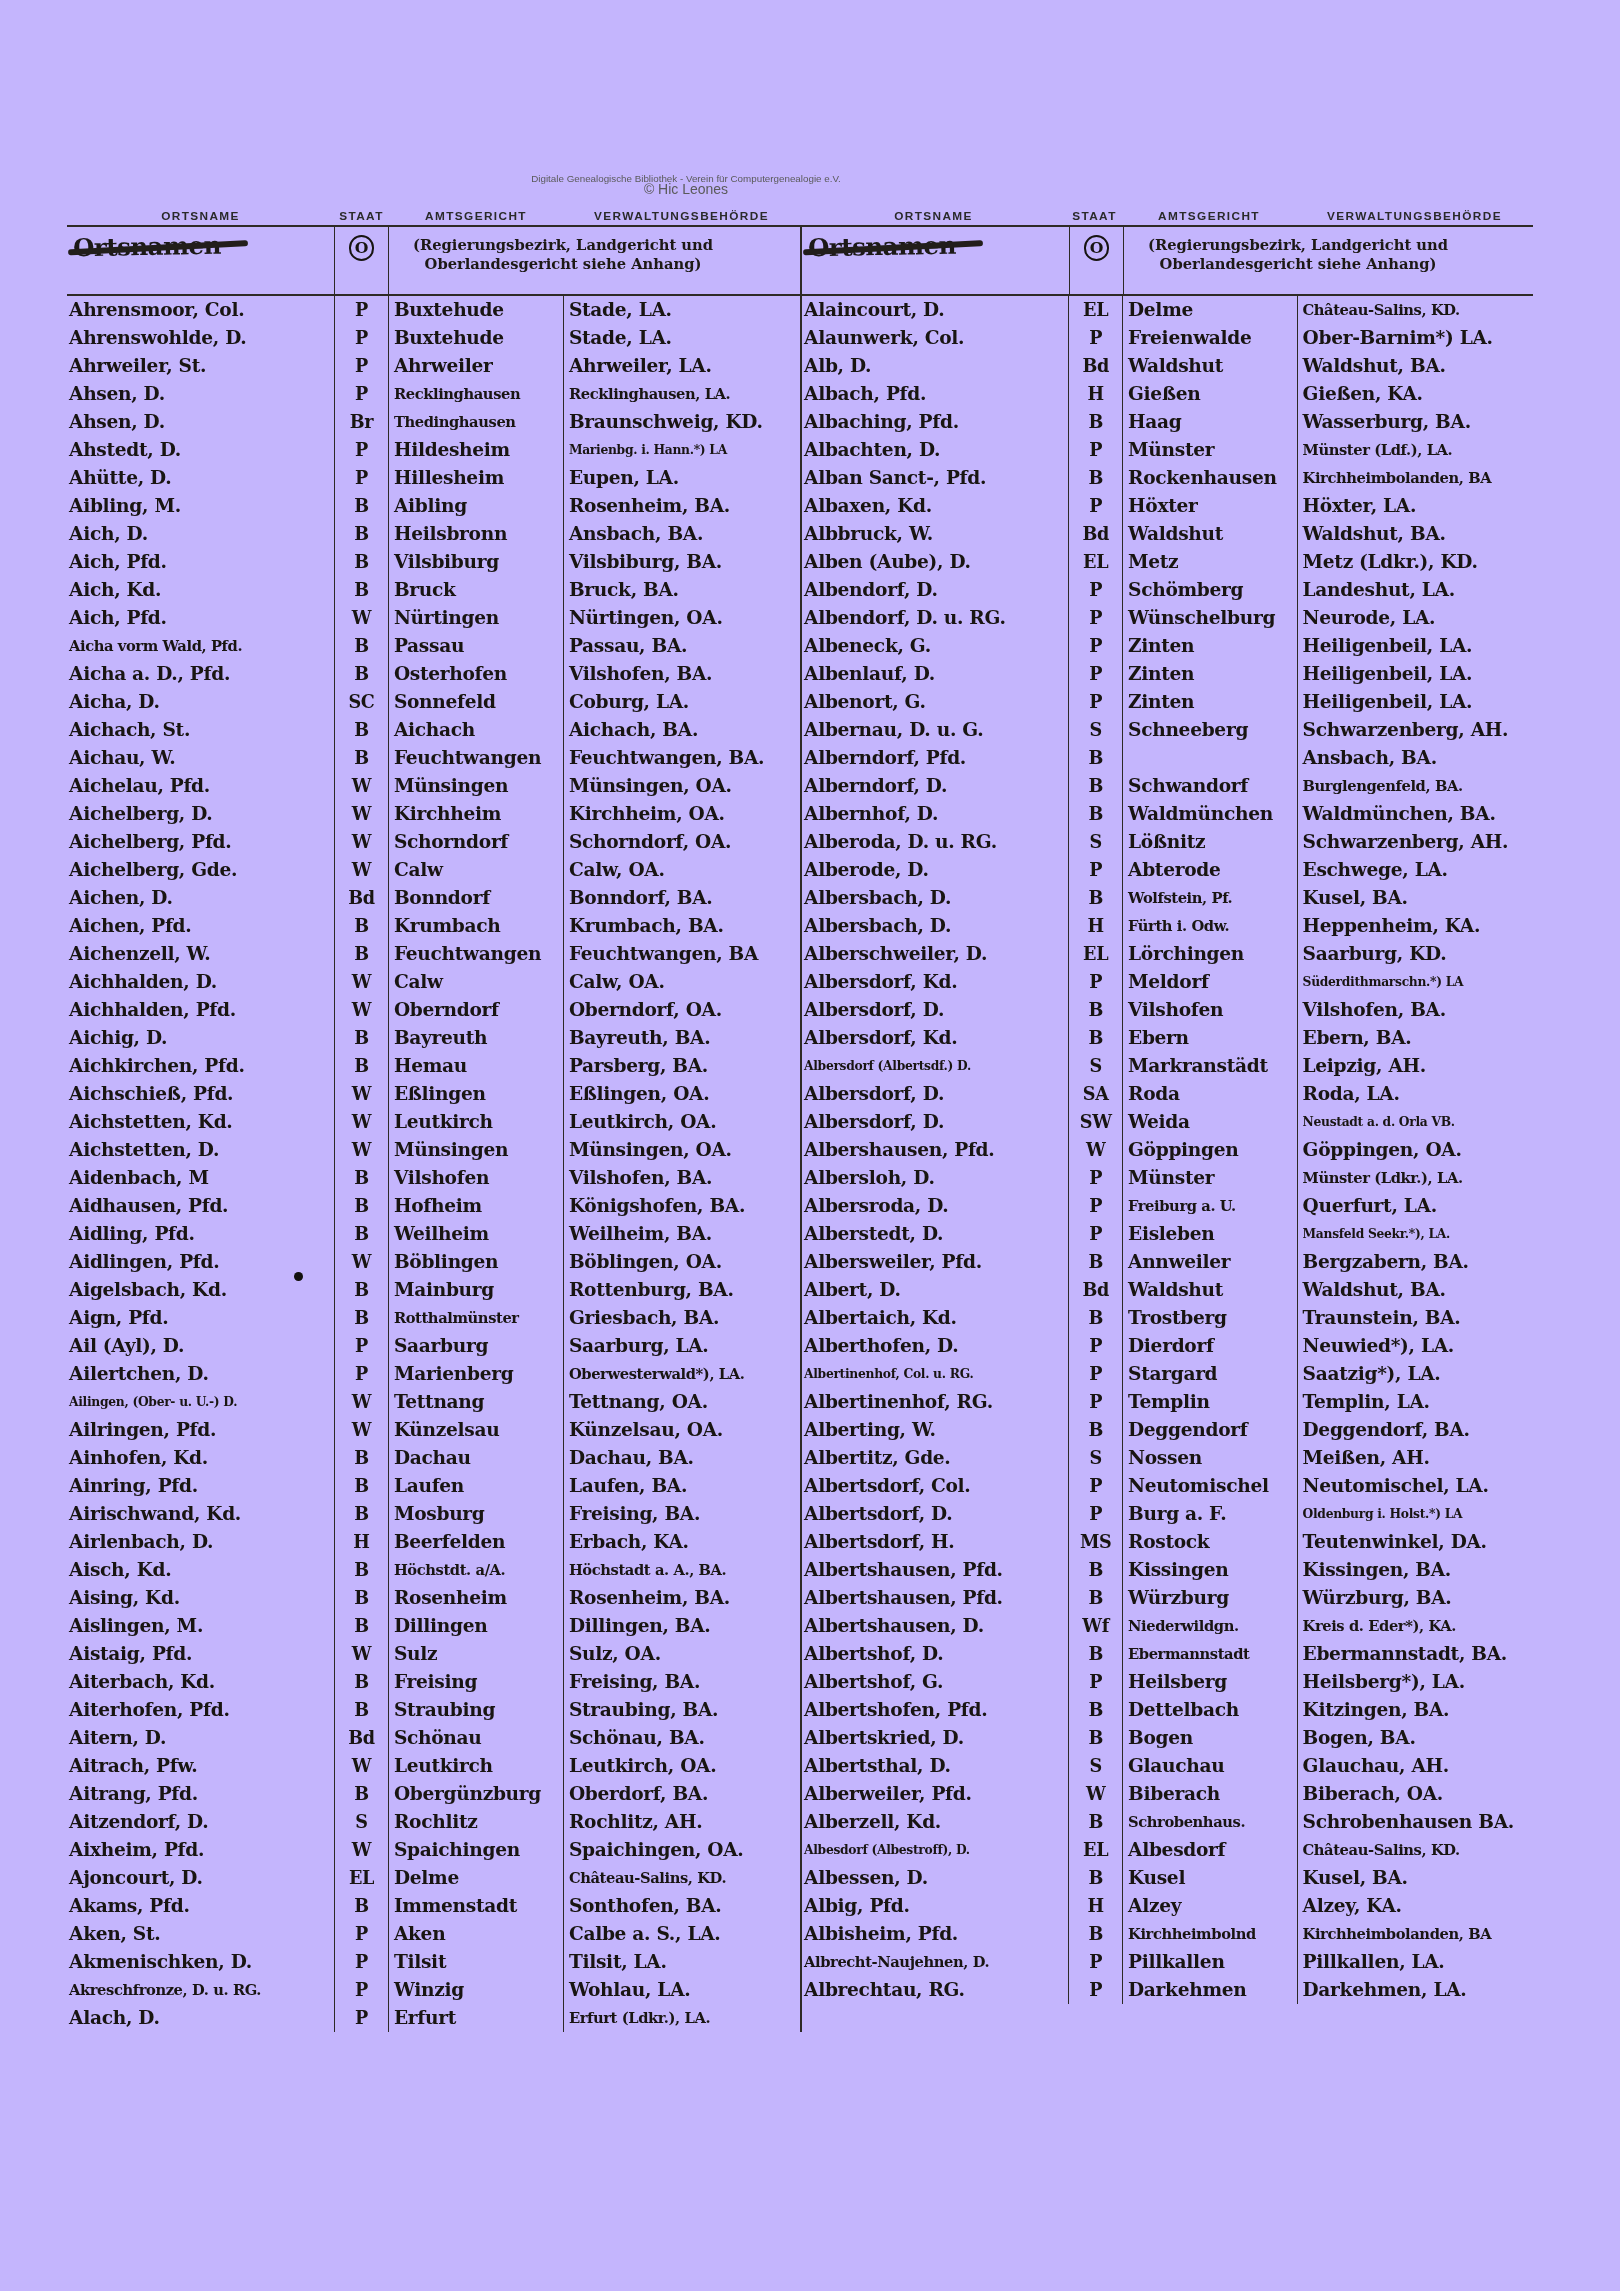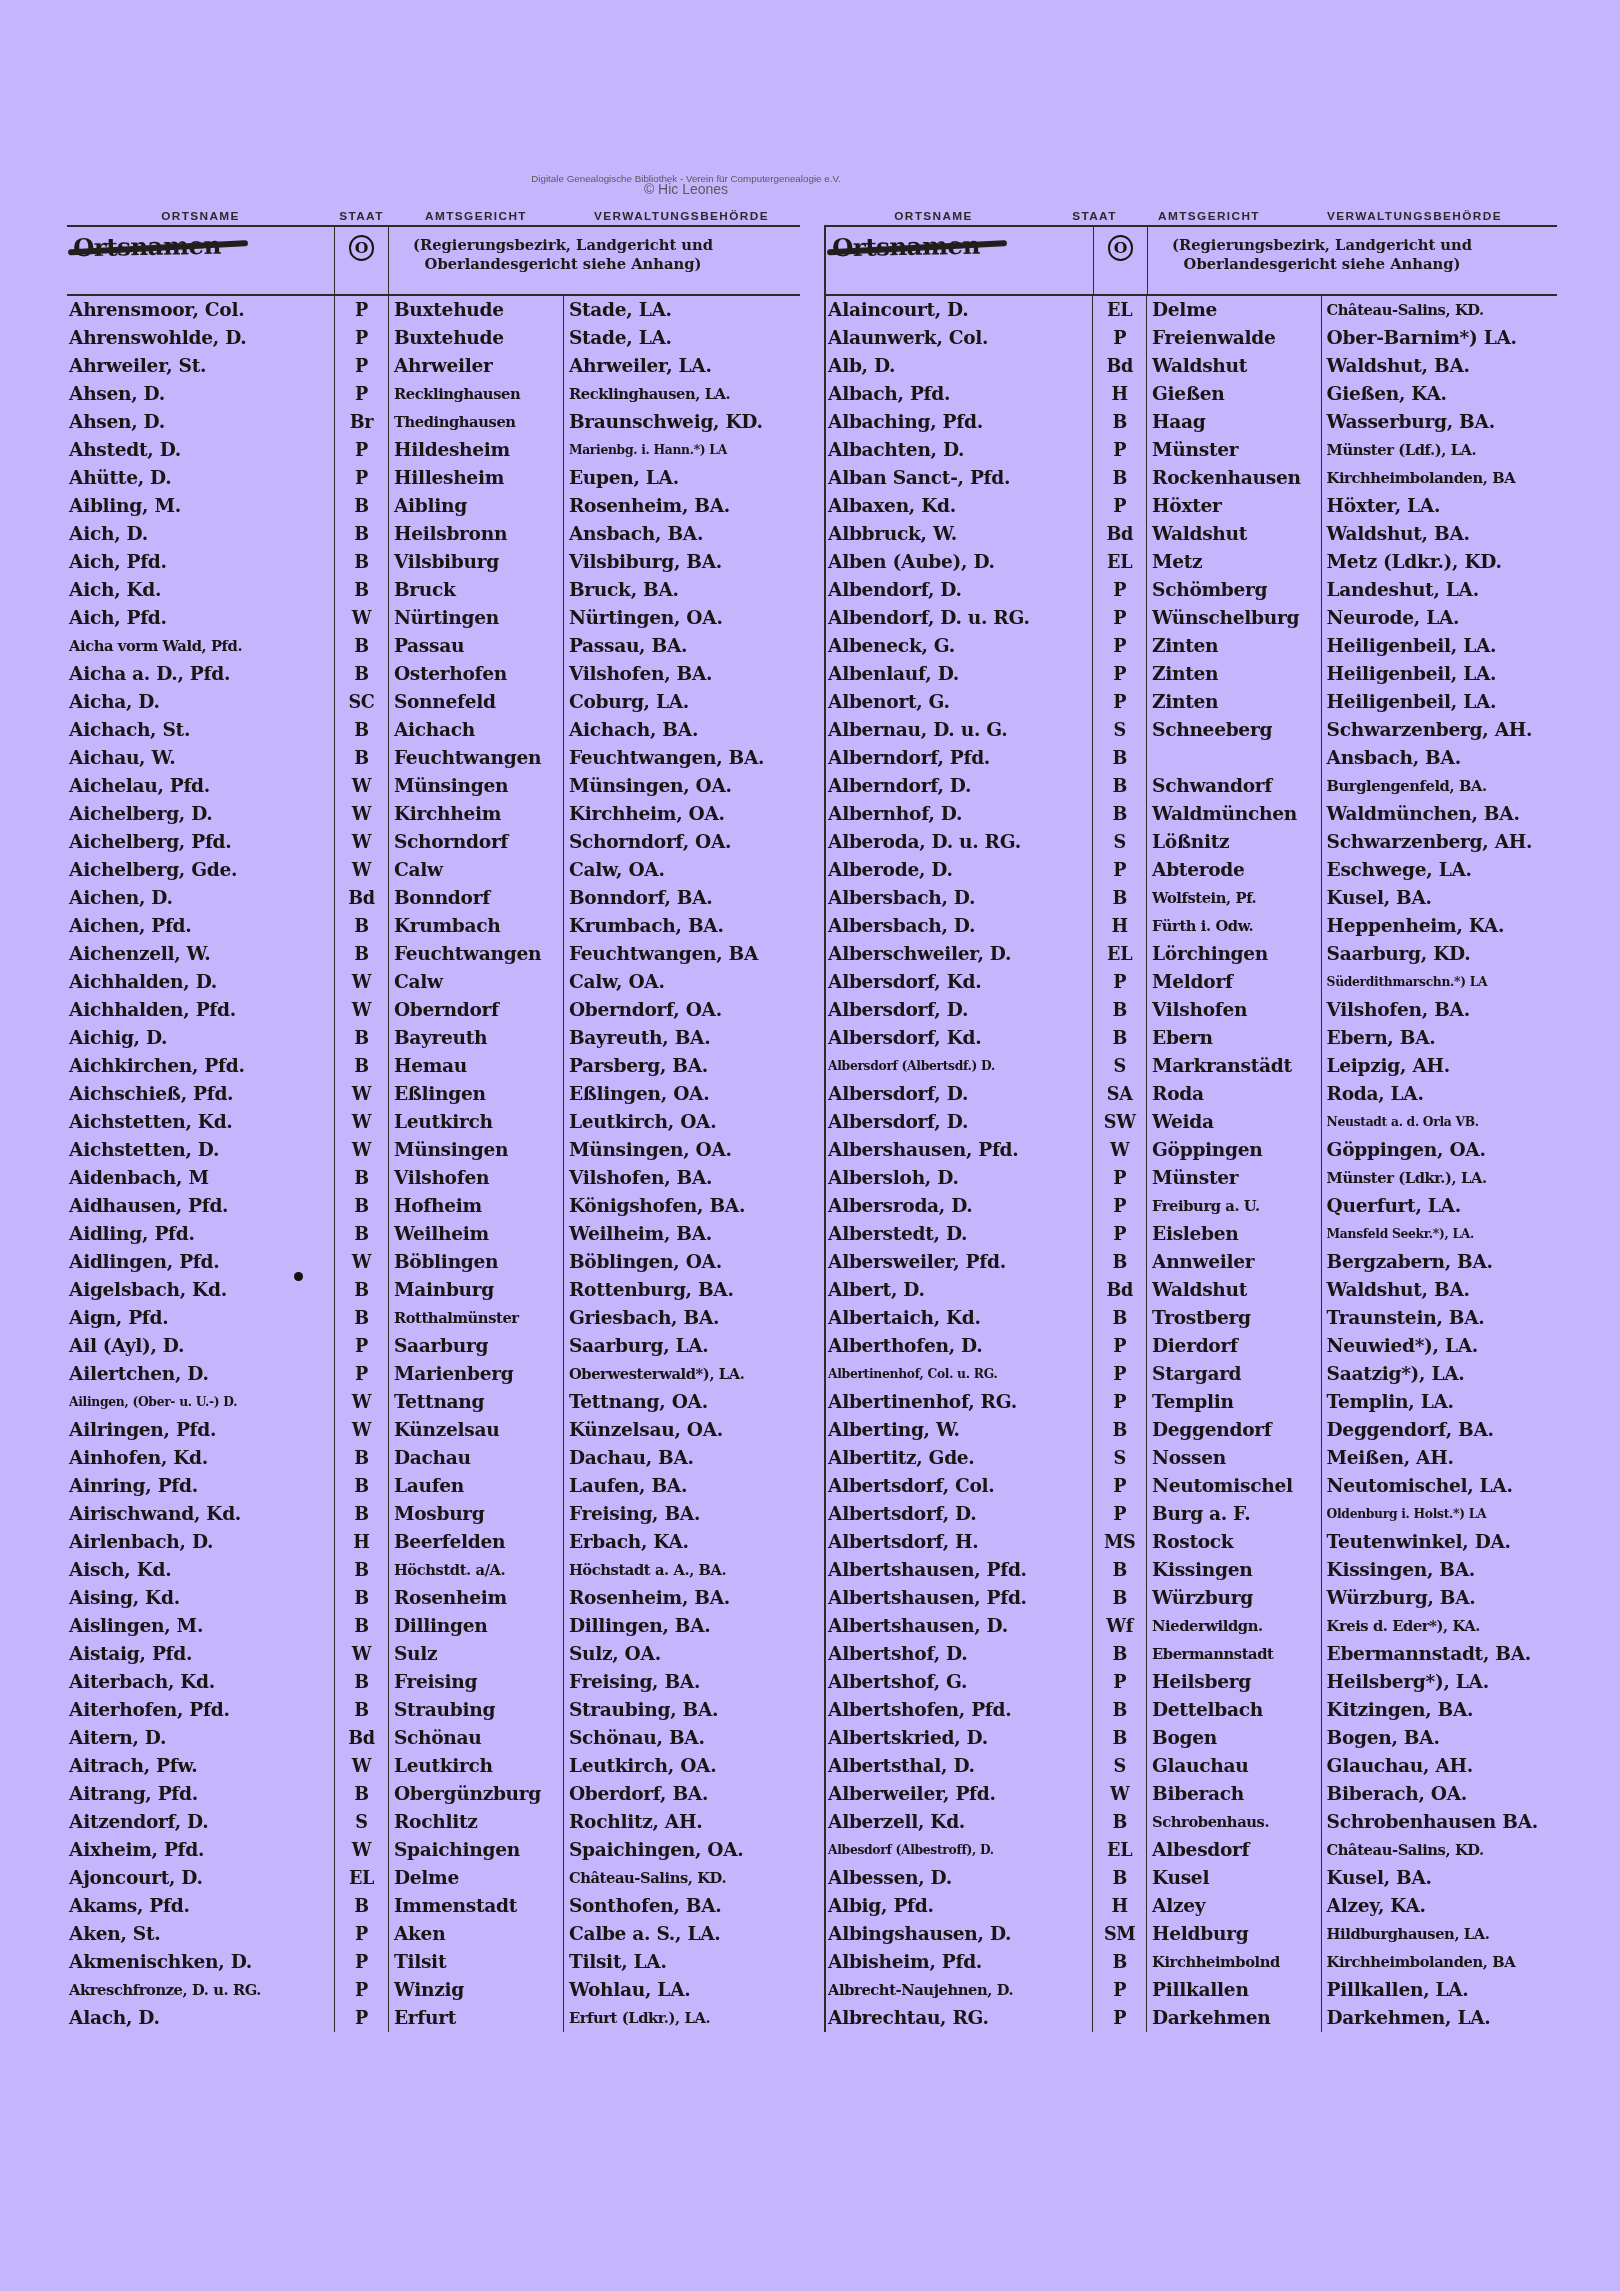--- a/index.html
+++ b/index.html
@@ -25,21 +25,21 @@
 
   
   .content{position:absolute;left:67px;top:198px;width:1470px;}
   .w-o{width:267px;}.w-s{width:55px;}.w-a{width:174px;}.w-v{width:237px;}
 
   .col-headers{display:flex;height:27.4px;align-items:flex-end;
     font-family:"Liberation Sans", sans-serif;font-size:11.8px;font-weight:bold;
     letter-spacing:1.4px;color:#2a2a2a;}
   .hcell{text-align:center;padding-bottom:2px;white-space:nowrap;overflow:visible;}
 
-  .tables{display:flex;gap:24px;}
+  .tables{display:flex;}
   .half{width:733px;}
   .half.right{border-left:2.9px double #2e2a26;}
 
   
   .band{display:flex;height:71px;
     border-top:2px solid #2e2a26;border-bottom:2px solid #2e2a26;}
   .bc{overflow:hidden;}
   .bc-o{width:267px;position:relative;}
   .bc-s{width:55px;border-left:1.5px solid #2e2a26;border-right:1.5px solid #2e2a26;
     display:flex;align-items:flex-start;justify-content:center;padding-top:7.8px;}
@@ -839,26 +839,20 @@
               <div class="cell c-a">Kusel</div>
               <div class="cell c-v">Kusel, BA.</div>
             </div>
             <div class="trow">
               <div class="cell c-o">Albig, Pfd.</div>
               <div class="cell c-s">H</div>
               <div class="cell c-a">Alzey</div>
               <div class="cell c-v">Alzey, KA.</div>
             </div>
             <div class="trow">
-              <div class="cell c-o">Albingshausen, D.</div>
-              <div class="cell c-s">SM</div>
-              <div class="cell c-a">Heldburg</div>
-              <div class="cell c-v sm">Hildburghausen, LA.</div>
-            </div>
-            <div class="trow">
               <div class="cell c-o">Albisheim, Pfd.</div>
               <div class="cell c-s">B</div>
               <div class="cell c-a sm">Kirchheimbolnd</div>
               <div class="cell c-v sm">Kirchheimbolanden, BA</div>
             </div>
             <div class="trow">
               <div class="cell c-o sm">Albrecht-Naujehnen, D.</div>
               <div class="cell c-s">P</div>
               <div class="cell c-a">Pillkallen</div>
               <div class="cell c-v">Pillkallen, LA.</div>

